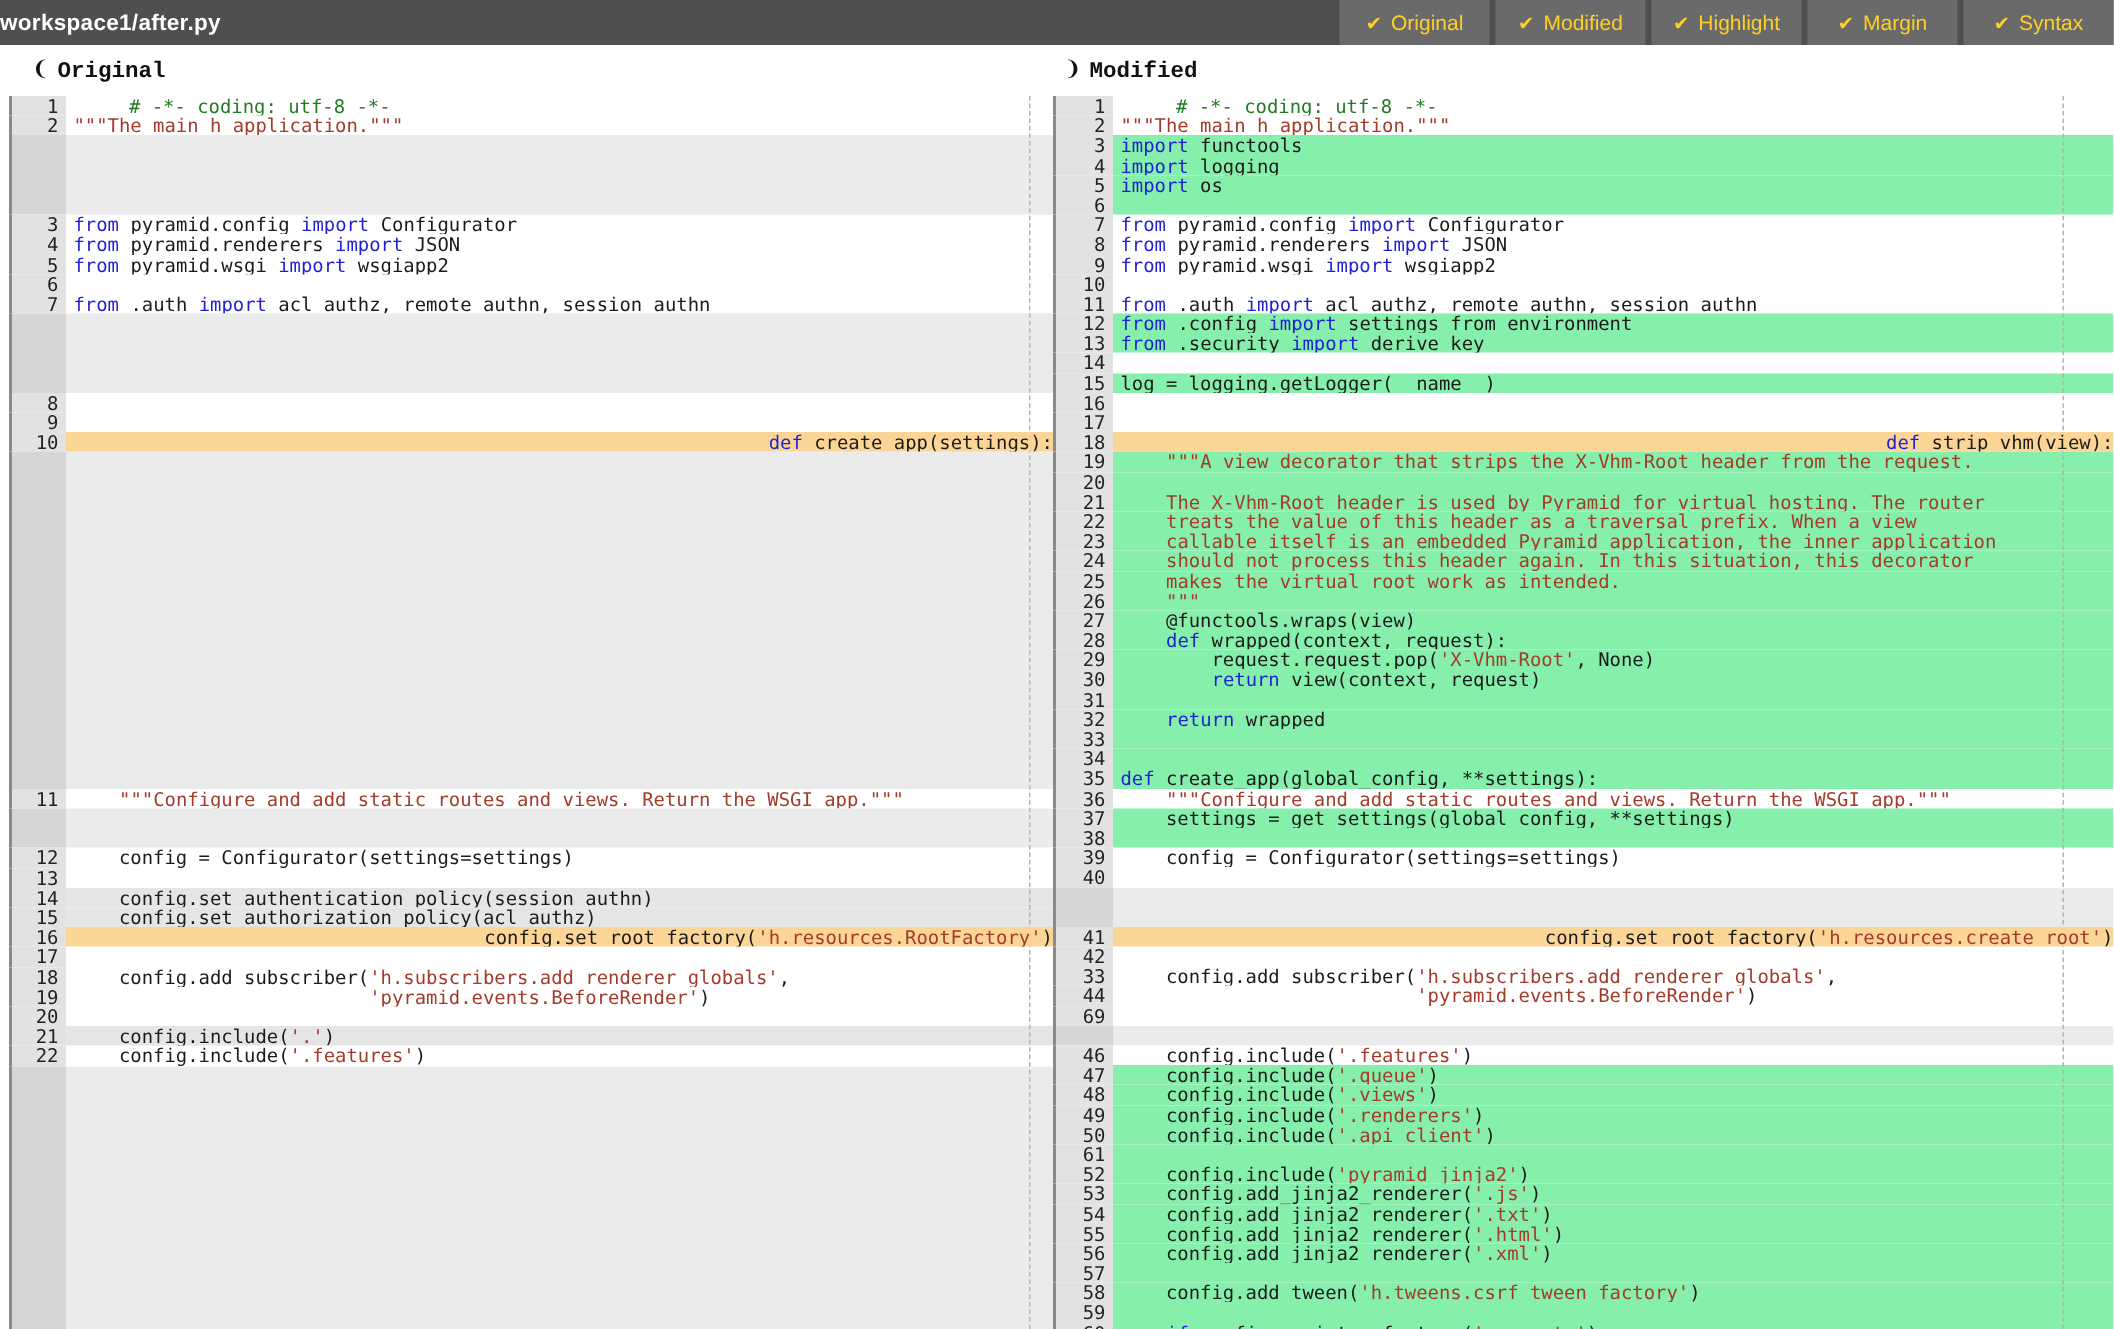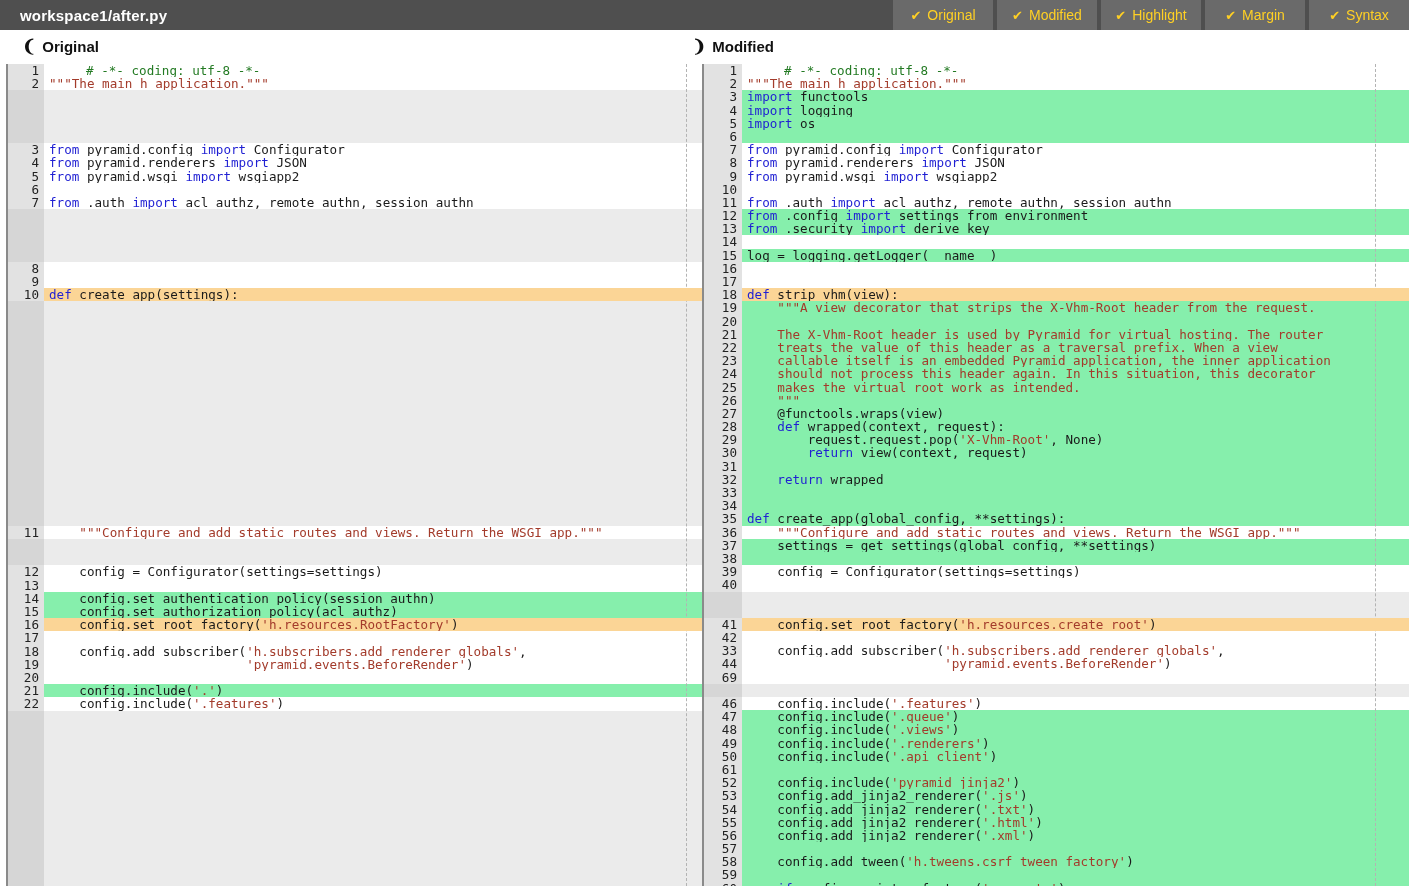--- a/index.html
+++ b/index.html
@@ -3,33 +3,33 @@
 <meta charset="utf-8">
 <style>
   * { margin:0; padding:0; box-sizing:border-box; }
   html,body { width:1409px; height:886px; overflow:hidden; background:#ffffff;
               font-family:"Liberation Sans", sans-serif; }
 
   
   .titlebar { position:absolute; top:0; left:0; width:1409px; height:30px;
               background:#4f4f4f; display:flex; align-items:stretch; justify-content:space-between; }
   .window-title { color:#ffffff; font-size:15px; font-weight:bold; align-self:center;
-                  padding-left:20px; letter-spacing:.2px; }
+                  letter-spacing:.2px; }
   .toolbar { display:flex; align-items:stretch; }
   .tbtn { width:100px; margin-left:4px; background:#6a6a6a; border:none; cursor:default;
           color:#ffd024; font-size:14px; font-family:"Liberation Sans", sans-serif;
           display:flex; align-items:center; justify-content:center; gap:6px; }
   .tbtn .chk { font-size:13px; }
 
   
-  .pane-headers { position:absolute; top:30px; left:0; width:1327px; height:34px; background:#ffffff; }
+  .pane-headers { position:absolute; top:30px; left:0; width:1327px; height:34px; background:#ffffff;font-family:Liberation Mono, monospace; }
   .pane-header { position:absolute; top:6px; font-size:15px; font-weight:bold; color:#111111; }
   .pane-header .brk { font-size:17px; margin-right:6px; }
   #hdr-original { left:22px; }
-  #hdr-modified { left:692px; }
+  #hdr-modified { left:710px; }
 
   
   .diff { position:absolute; top:64px; left:0; right:0; bottom:0; display:flex; }
   .pane { position:relative; height:100%; overflow:hidden; background:#ffffff; }
   .pane-original { width:702px; }
   .pane-modified { width:707px; }
 
   .ruler { position:absolute; top:0; bottom:0; width:0; border-left:1px dashed #b3b3b3; z-index:1; }
   .pane-original .ruler { left:686px; }
   .pane-modified .ruler { left:673px; }
@@ -39,22 +39,22 @@
   .row { display:flex; flex:0 0 13.2px; height:13.2px; line-height:13.2px; }
   .row.grow { flex:1 0 auto; height:auto; }
 
   .num { flex:0 0 38px; background:#e2e2e2; border-left:2px solid #8a8a8a; margin-left:6px;
          text-align:right; padding-right:5px; color:#222222; }
   .pane-modified .num { flex:0 0 40px; margin-left:0; }
   .num.fnum { background:#d6d6d6; }
 
   .code { flex:1 1 auto; white-space:pre; overflow:hidden; padding-left:5px; color:#1a1a1a; }
   .bg-add  { background:#86efac; }
-  .bg-del  { background:#86efac; }
-  .bg-chg  { background:#fbd596; position:relative; z-index:2; }
+  .bg-del  { background:#e5e5e5; }
+  .bg-chg  { background:#fbd596; position:relative; z-index:2;text-align:right; }
   .bg-fill { background:#ebebeb; }
 
   .tk-k { color:#1f1fd3; }
   .tk-s { color:#a33b2b; }
   .tk-c { color:#237a23;margin-left:37px; }
 </style>
 </head>
 <body>
 
 <div class="titlebar">

